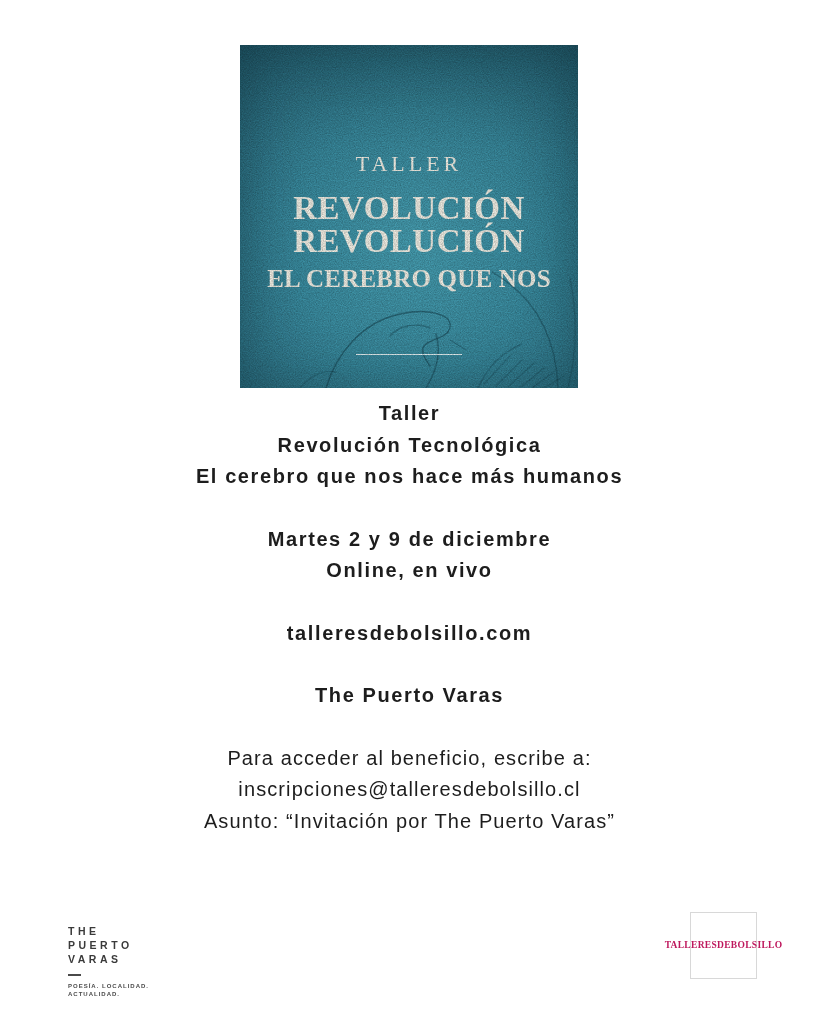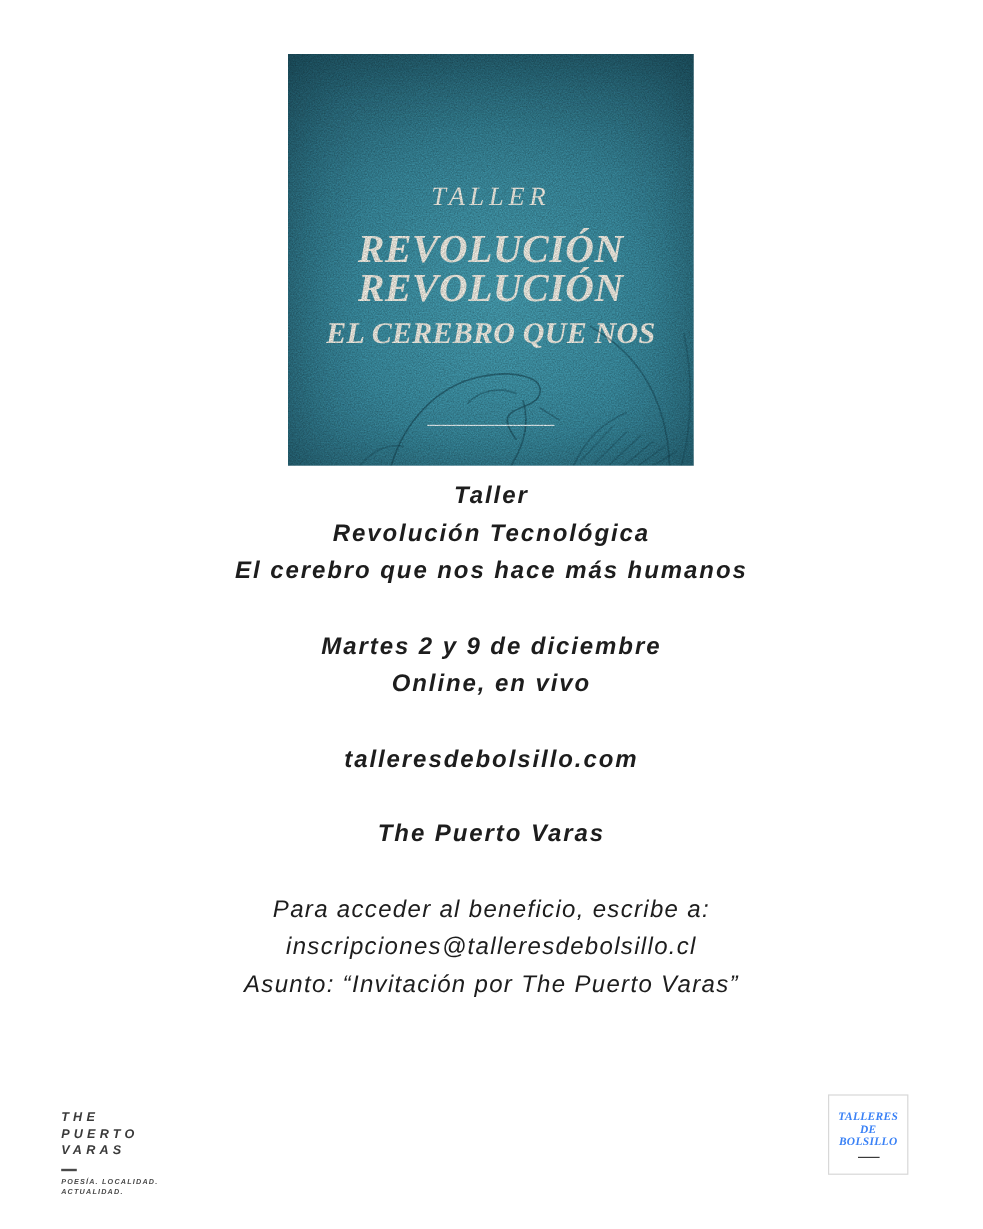--- a/index.html
+++ b/index.html
@@ -1,17 +1,17 @@
 <!DOCTYPE html>
 <html><head>
 <meta charset="utf-8">
 <style>
   html,body{margin:0;padding:0;background:#ffffff;}
   body{width:819px;height:1024px;font-family:"Liberation Sans",sans-serif;}
-  .page{position:relative;width:819px;height:1024px;background:#ffffff;overflow:hidden;font-style:italic;}
+  .page{position:relative;width:819px;height:1024px;background:#ffffff;overflow:hidden;}
 
   
   .cover{
     position:absolute;left:240px;top:45px;width:338px;height:343px;overflow:hidden;
     background:
       linear-gradient(180deg, rgba(16,52,63,0.28) 0%, rgba(16,52,63,0.05) 30%, rgba(16,52,63,0) 55%),
       radial-gradient(ellipse at 52% 58%, #469db0 0%, #3a8ca0 48%, #2b6b7e 100%);
     box-shadow:inset 0 0 55px rgba(10,40,50,0.35);
   }
   .grain{position:absolute;left:0;top:0;width:100%;height:100%;pointer-events:none;}
@@ -29,30 +29,30 @@
     width:106px;height:1px;background:rgba(255,255,255,0.85);
   }
 
   
   .body-text{position:absolute;left:0;top:398px;width:819px;text-align:center;color:#1d1d1d;}
   .body-text p{margin:0 0 31px 0;font-size:20px;line-height:31.5px;letter-spacing:1.6px;font-weight:700;}
   .body-text p.regular{font-weight:400;letter-spacing:1.1px;}
   .body-text .line{display:block;}
 
   
-  .logo-left{position:absolute;left:51px;top:924px;color:#3a3a3a;}
+  .logo-left{position:absolute;left:68px;top:924px;color:#3a3a3a;}
   .logo-left .wordmark div{font-size:10.5px;font-weight:700;letter-spacing:3.5px;line-height:14px;}
   .logo-left .dash{width:13px;height:2px;background:#4a4a4a;margin:8px 0 6px 0;}
   .logo-left .tagline div{font-size:6px;font-weight:600;letter-spacing:1px;line-height:8px;color:#4a4a4a;}
 
   .logo-right{
     position:absolute;left:690px;top:912px;width:67px;height:67px;
     border:1px solid #d8d8d8;box-sizing:border-box;
-    display:flex;flex-direction:column;align-items:center;justify-content:center;
-    font-family:"Liberation Serif",serif;color:#3b82f6;
+    display:flex;flex-direction:row;align-items:center;justify-content:center;
+    font-family:"Liberation Serif",serif;color:#be185d;
   }
   .logo-right .wl{font-size:9.5px;font-weight:700;line-height:10.5px;letter-spacing:0.3px;text-align:center;}
   .logo-right .underline{width:18px;height:1px;background:#3a3a3a;margin-top:6px;}
 </style>
 </head>
 <body>
 
 <div class="page">
 
   <div class="cover">

